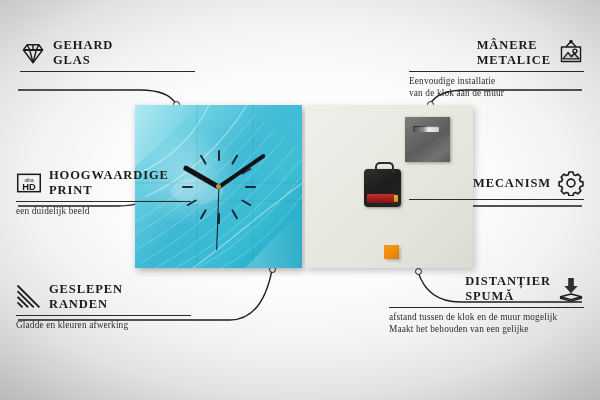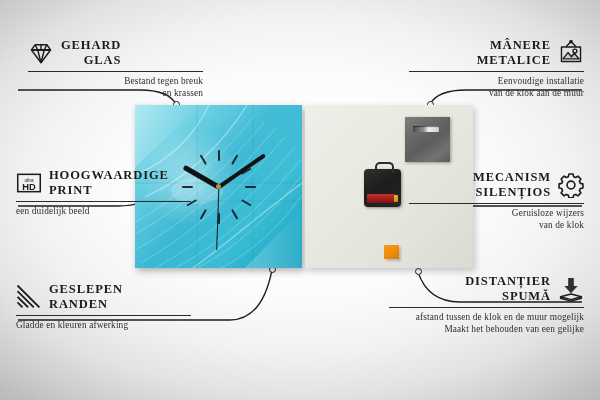--- a/index.html
+++ b/index.html
@@ -18,27 +18,27 @@
   .leaders{position:absolute;inset:0;}
   
   .feat{position:absolute;}
   .feat .headrow{display:flex;align-items:center;gap:7px;}
   .feat.left .headrow{justify-content:flex-start;}
   .feat.right .headrow{justify-content:flex-end;}
   .feat .ttl{
     font-size:12.5px;font-weight:bold;letter-spacing:.9px;
     color:#1b1b1b;line-height:1.18;text-transform:uppercase;
   }
-  .feat.right .ttl{text-align:right;}
+  .feat.right .ttl{}
   .rule{height:1px;background:#2a2a2a;margin-top:3px;}
   .feat .sub{
     font-size:9.3px;color:#2e2e2e;line-height:1.3;margin-top:3px;
     letter-spacing:.15px;
   }
-  .feat.right .sub{text-align:right;}
+  .feat.right .sub{}
   .ico{width:26px;height:26px;flex:0 0 26px;display:block;}
   .clock{
     position:absolute;left:135px;top:105px;width:167px;height:163px;
     background:
       radial-gradient(circle at 32% 44%, rgba(255,255,255,.55) 0%, rgba(255,255,255,0) 34%),
       linear-gradient(128deg,#7fd9e6 0%,#46c6dd 22%,#22b3d2 48%,#39c3da 70%,#19a6c6 100%);
     box-shadow:2px 3px 7px rgba(0,0,0,.30);
     overflow:hidden;
   }
   .feather{position:absolute;inset:0;opacity:.85;}
@@ -211,39 +211,35 @@
     <div class="hangplate">
       <div class="slot"></div>
     </div>
     <div class="mech">
       <div class="loop"></div>
       <div class="batt"></div>
     </div>
     <div class="foam"></div>
   </div>
 
-  <div class="feat left" style="left:28px;top:38px;width:175px;text-align:right;">
+  <div class="feat left" style="left:20px;top:38px;width:175px;">
     <div class="headrow">
       <svg class="ico" viewBox="0 0 24 24">
         <g fill="none" stroke="#1b1b1b" stroke-width="1.3" stroke-linejoin="round">
           <path d="M3.2,9.2 L12,21 L20.8,9.2 Z"></path>
           <path d="M3.2,9.2 L6.6,4.4 L17.4,4.4 L20.8,9.2 Z"></path>
           <path d="M3.2,9.2 H20.8 M6.6,4.4 L9,9.2 L12,21 M17.4,4.4 L15,9.2 L12,21 M9,9.2 H15 M12,4.4 V9.2"></path>
         </g>
       </svg>
       <div class="ttl">
         <div>GEHARD</div>
         <div>GLAS</div>
       </div>
     </div>
     <div class="rule"></div>
-    <div class="sub">
-      <div>Bestand tegen breuk</div>
-      <div>en krassen</div>
-    </div>
   </div>
 
   <div class="feat left" style="left:16px;top:168px;width:175px;">
     <div class="headrow">
       <svg class="ico" viewBox="0 0 24 24">
         <rect x="1.6" y="4" width="20.8" height="16" fill="none" stroke="#1b1b1b" stroke-width="1.4"></rect>
         <text x="12" y="11.2" text-anchor="middle" font-family="Liberation Sans, sans-serif" font-size="4.4" fill="#1b1b1b">ultra</text>
         <text x="12" y="18" text-anchor="middle" font-family="Liberation Sans, sans-serif" font-size="8.6" font-weight="bold" fill="#1b1b1b">HD</text>
       </svg>
       <div class="ttl">
@@ -298,34 +294,29 @@
     <div class="sub">
       <div>Eenvoudige installatie</div>
       <div>van de klok aan de muur</div>
     </div>
   </div>
 
   <div class="feat right" style="left:409px;top:170px;width:175px;">
     <div class="headrow">
       <div class="ttl">
         <div>MECANISM</div>
-        <div>SILENȚIOS</div>
       </div>
       <svg class="ico" viewBox="0 0 24 24">
         <g fill="none" stroke="#1b1b1b" stroke-width="1.5" stroke-linejoin="round">
           <path d="M10.1,1.9 h3.8 l.5,2.4 1.9,.8 2.1,-1.3 2.7,2.7 -1.3,2.1 .8,1.9 2.4,.5 v3.8 l-2.4,.5 -.8,1.9 1.3,2.1 -2.7,2.7 -2.1,-1.3 -1.9,.8 -.5,2.4 h-3.8 l-.5,-2.4 -1.9,-.8 -2.1,1.3 -2.7,-2.7 1.3,-2.1 -.8,-1.9 -2.4,-.5 v-3.8 l2.4,-.5 .8,-1.9 -1.3,-2.1 2.7,-2.7 2.1,1.3 1.9,-.8 Z"></path>
           <circle cx="12" cy="12" r="3.6"></circle>
         </g>
       </svg>
     </div>
     <div class="rule"></div>
-    <div class="sub">
-      <div>Geruisloze wijzers</div>
-      <div>van de klok</div>
-    </div>
   </div>
 
   <div class="feat right" style="left:389px;top:274px;width:195px;">
     <div class="headrow">
       <div class="ttl">
         <div>DISTANȚIER</div>
         <div>SPUMĂ</div>
       </div>
       <svg class="ico" viewBox="0 0 24 24">
         <g fill="none" stroke="#1b1b1b" stroke-width="1.35" stroke-linejoin="round">

